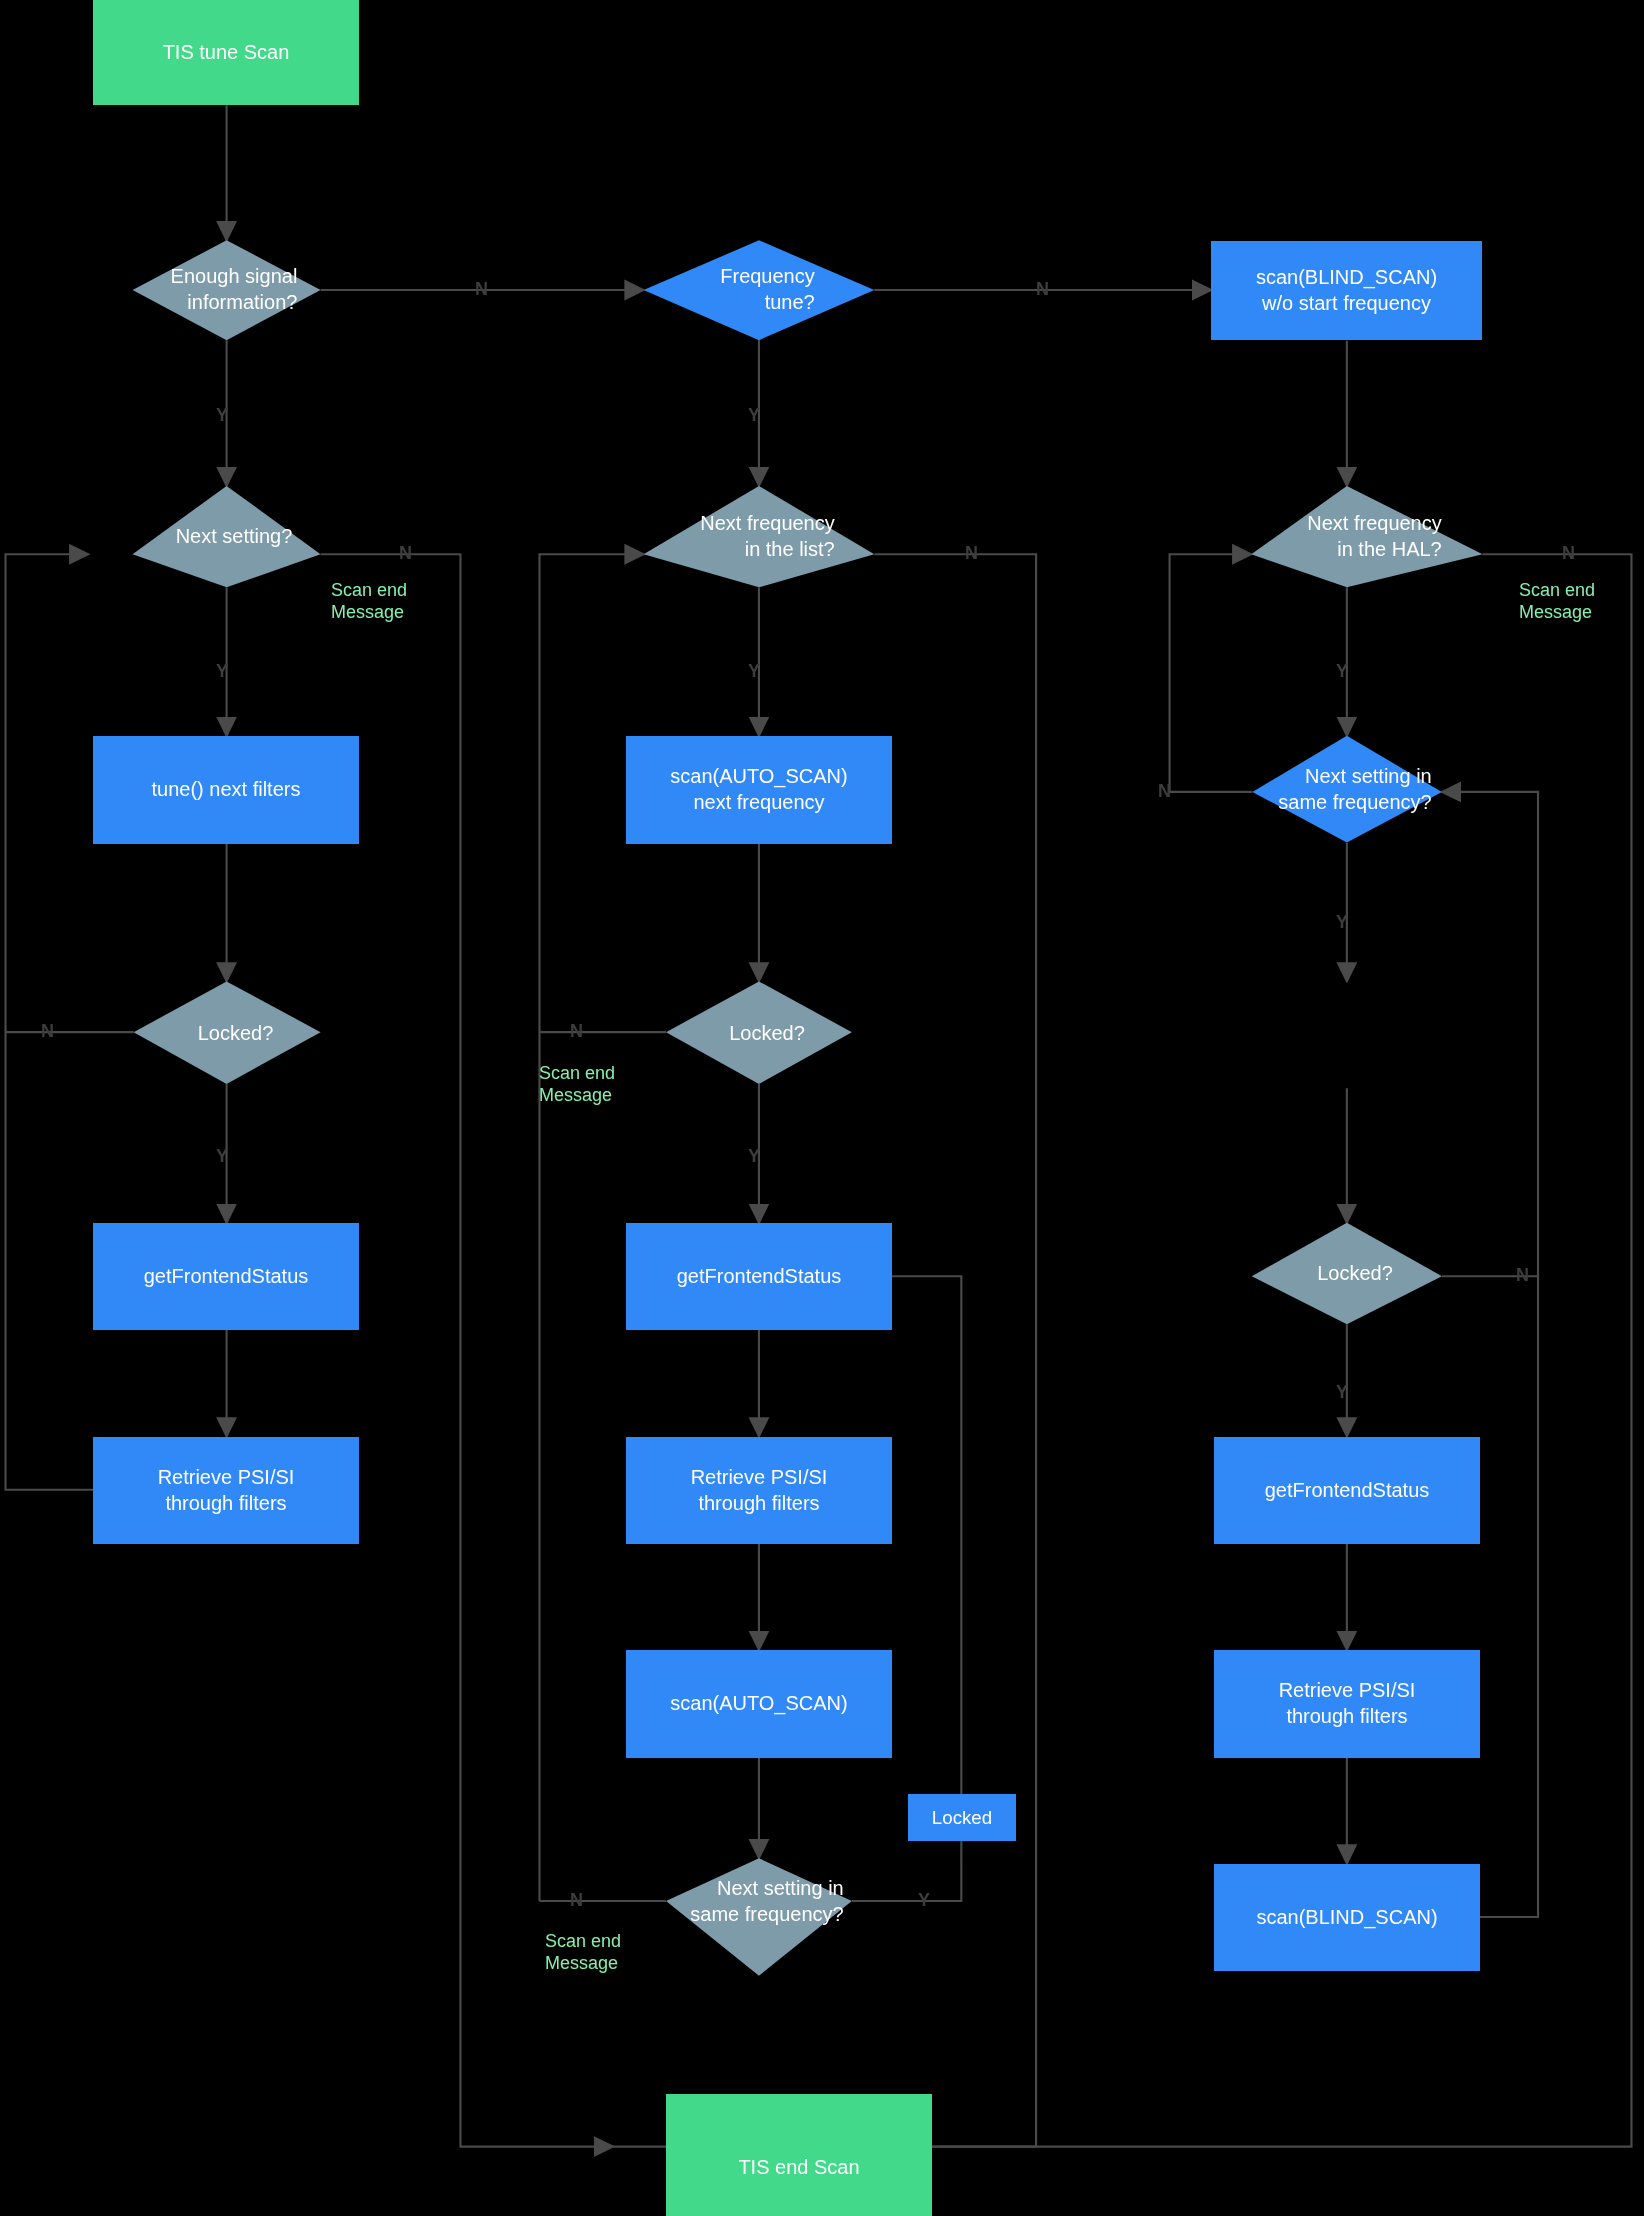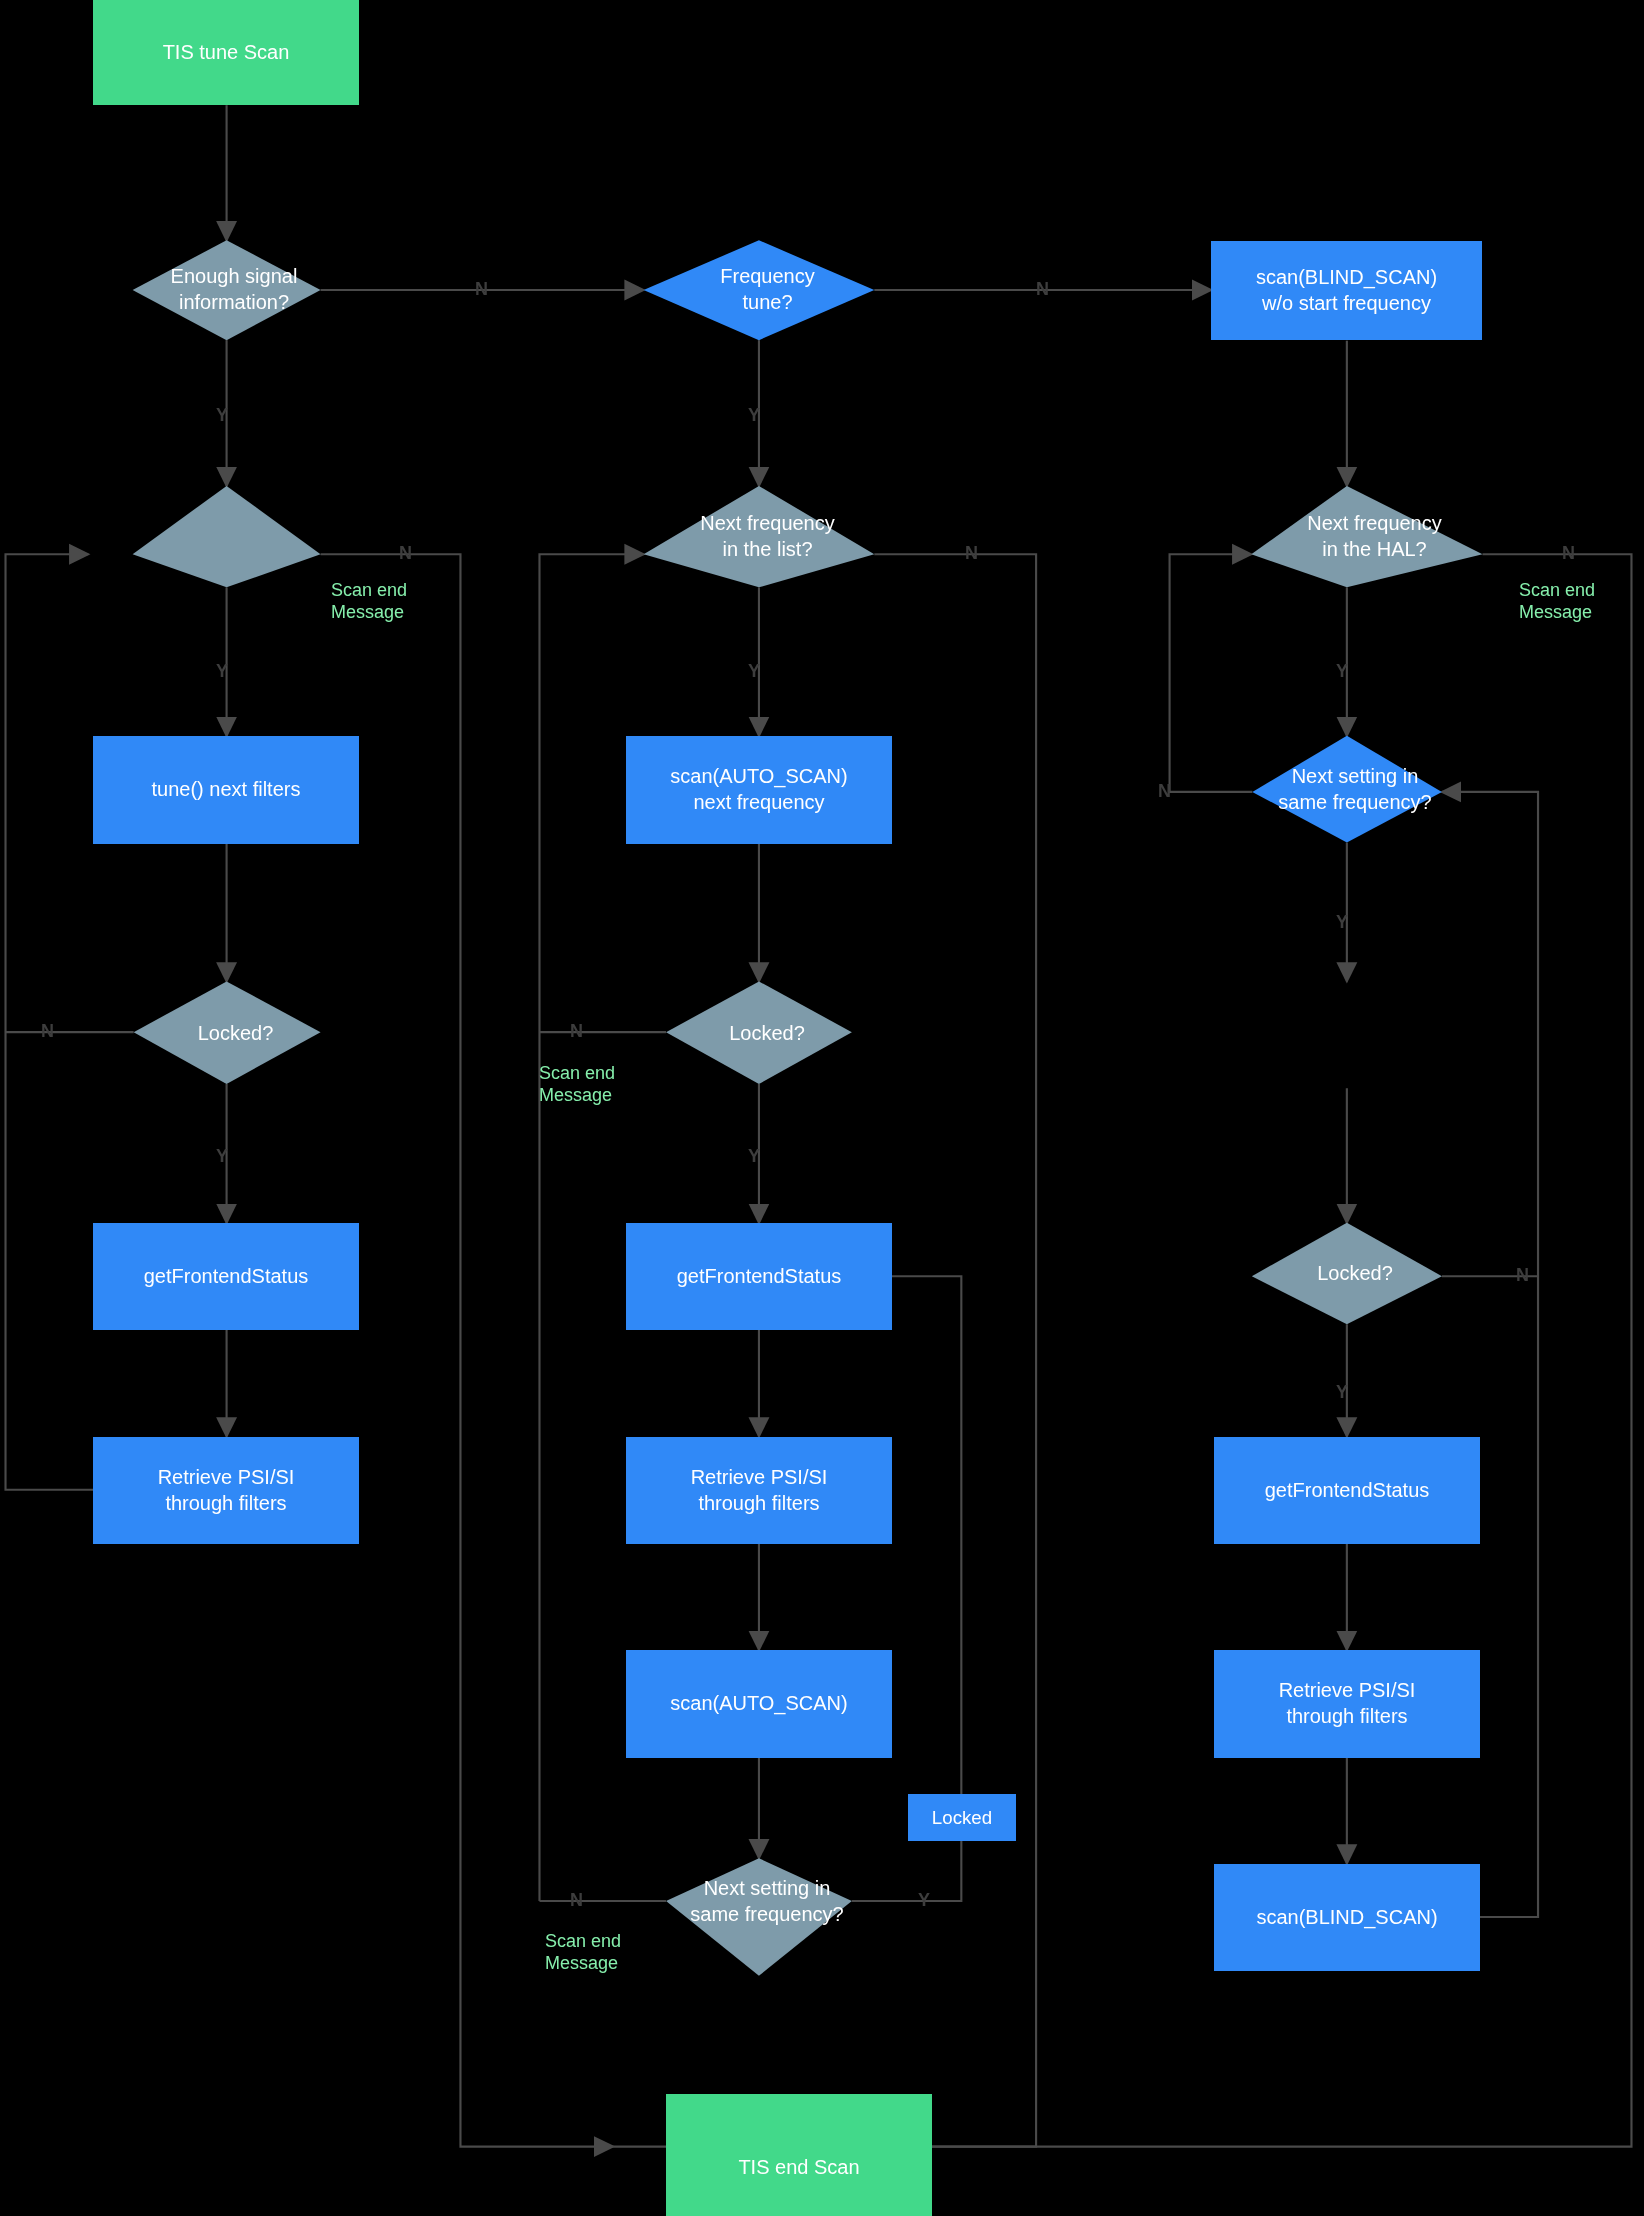--- a/index.html
+++ b/index.html
@@ -7,21 +7,21 @@
     position:relative;
     width:1645px;
     height:2216px;
     background:#000000;
     overflow:hidden;
     font-family:"Liberation Sans", sans-serif;
   }
   svg.layer{position:absolute;left:0;top:0;width:1645px;height:2216px;}
   .node{position:absolute;box-sizing:border-box;display:flex;align-items:center;justify-content:center;text-align:center;color:#ffffff;}
   .rect{font-size:20px;line-height:1.28;}
-  .diamond-label{position:relative;z-index:3;color:#fff;font-size:20px;line-height:1.28;text-align:center;pointer-events:none;margin-left:16px;}
+  .diamond-label{position:relative;z-index:3;color:#fff;font-size:20px;line-height:1.28;text-align:right;pointer-events:none;margin-left:16px;}
   .edge-label{position:absolute;color:#3d3d3d;font-size:18px;font-weight:bold;line-height:1;}
   .edge-note{position:absolute;color:#86efac;font-size:18px;font-weight:normal;line-height:1.22;text-align:left;}
 </style>
 </head>
 <body>
 
 <div id="stage">
 
   <svg class="layer" viewBox="0 0 3080 4150" xmlns="http://www.w3.org/2000/svg">
     <defs>
@@ -190,20 +190,23 @@
   <div class="node" style="left:132px;top:240px;width:188px;height:100px;">
     <span class="diamond-label" style="white-space:pre-line;">Enough signal
 information?</span>
   </div>
 
   <div class="node" style="left:644px;top:240px;width:231px;height:100px;">
     <span class="diamond-label" style="white-space:pre-line;">Frequency
 tune?</span>
   </div>
 
+  <div class="node" style="left:132px;top:486px;width:188px;height:101px;">
+    <span class="diamond-label" style="white-space:pre-line;">Next setting?</span>
+  </div>
 
   <div class="node" style="left:644px;top:486px;width:231px;height:101px;">
     <span class="diamond-label" style="white-space:pre-line;">Next frequency
 in the list?</span>
   </div>
 
   <div class="node" style="left:1251px;top:486px;width:231px;height:101px;">
     <span class="diamond-label" style="white-space:pre-line;">Next frequency
 in the HAL?</span>
   </div>

